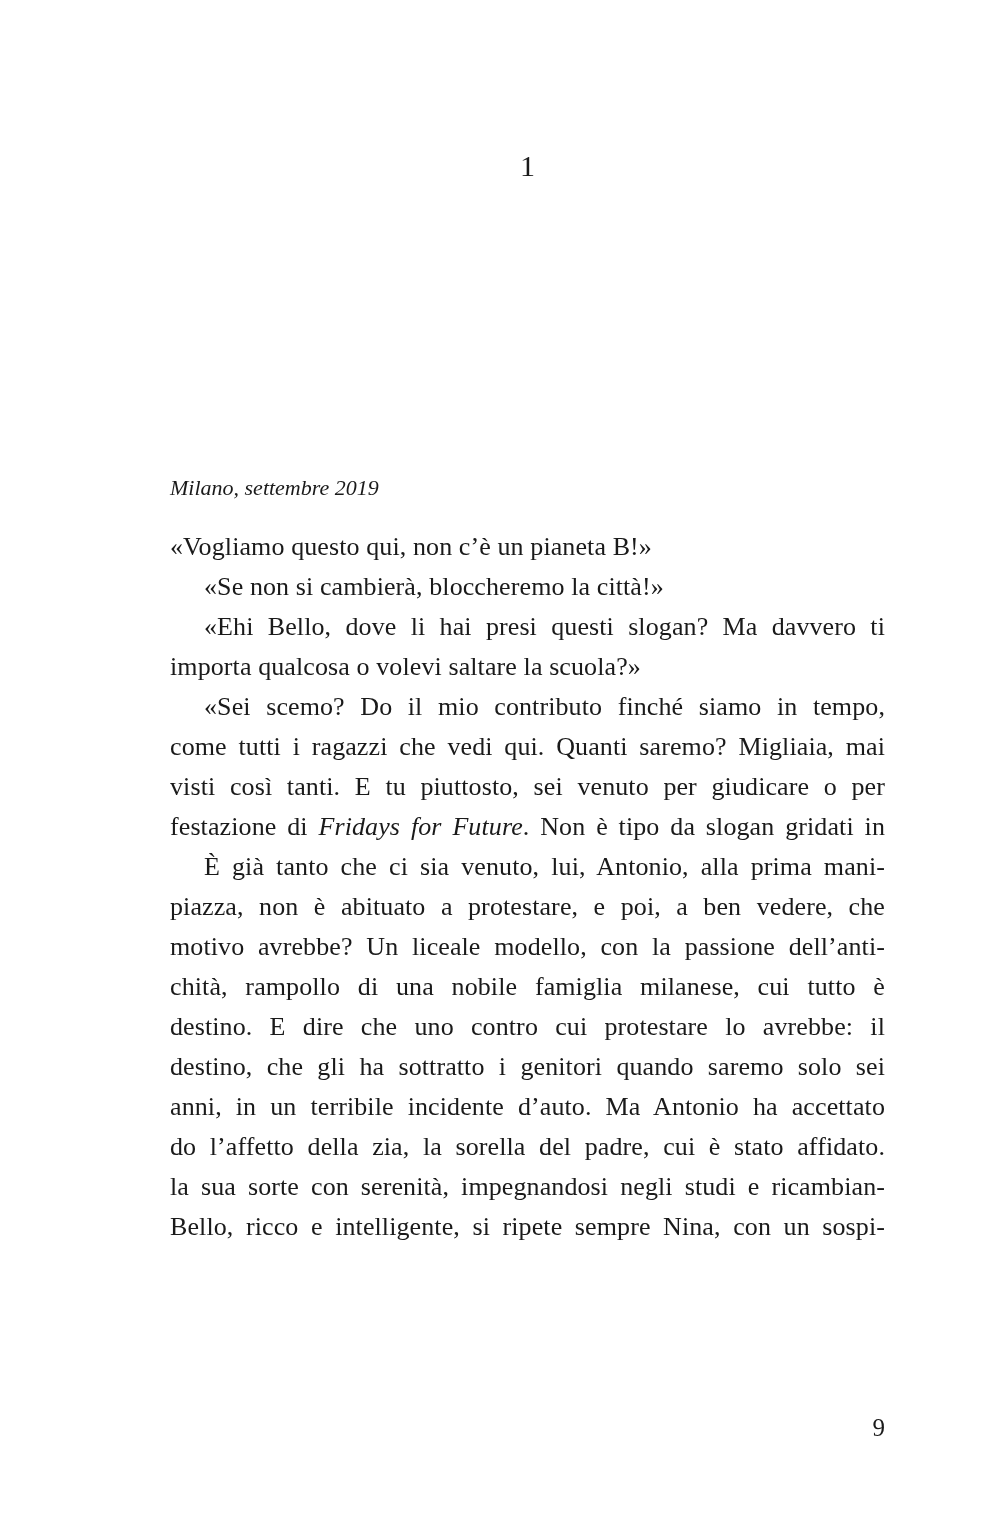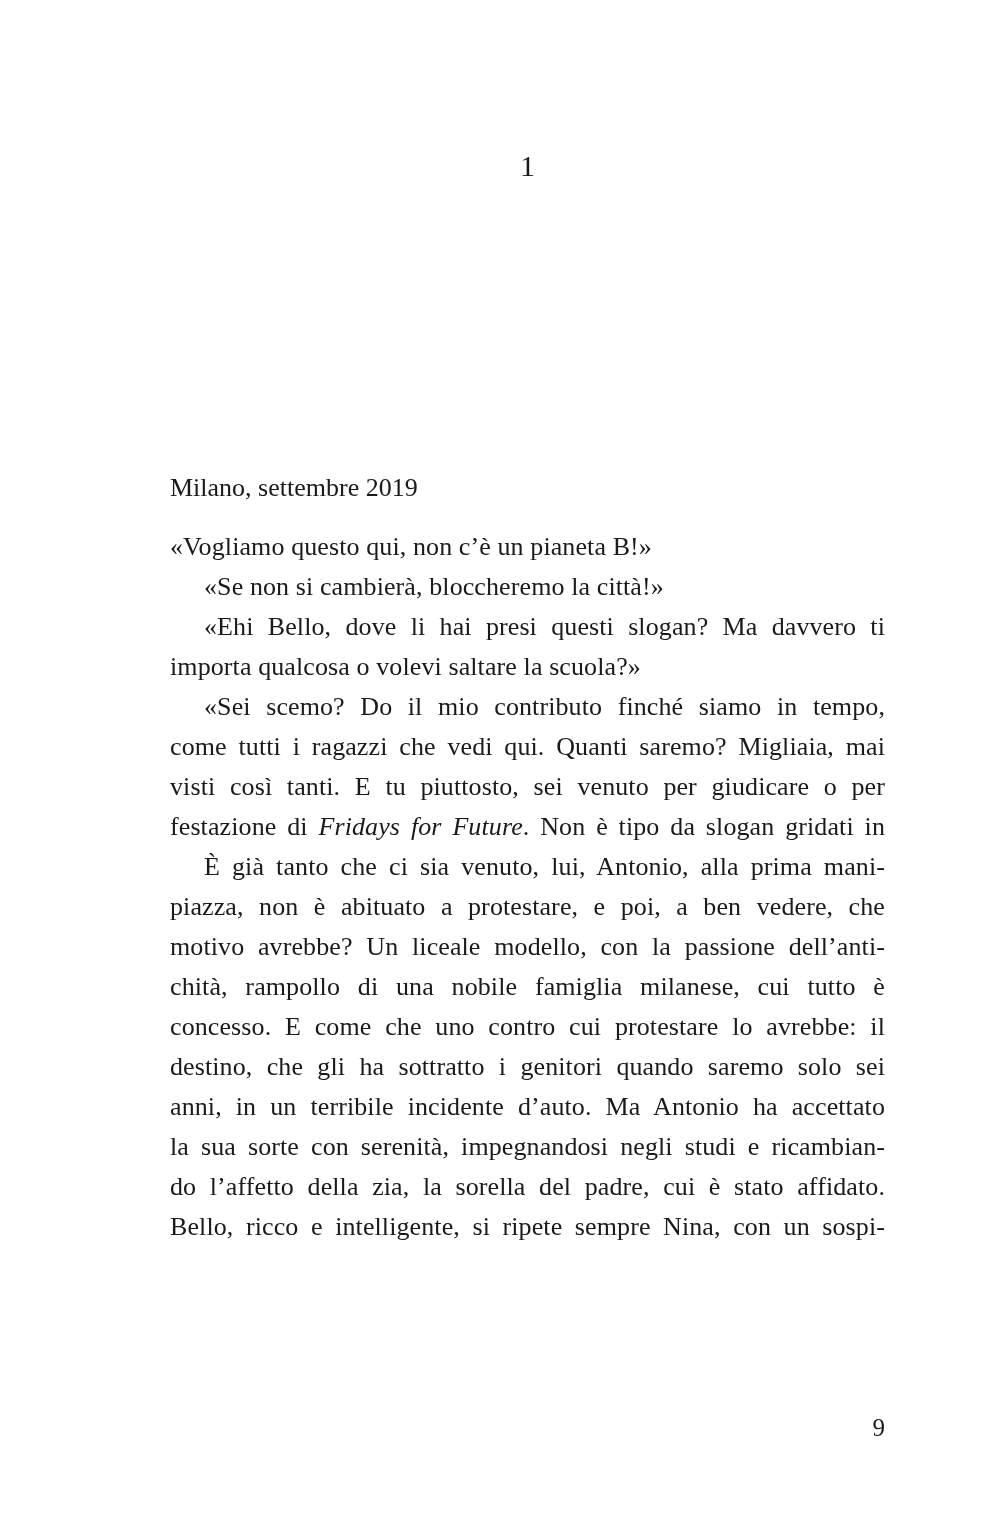--- a/index.html
+++ b/index.html
@@ -21,22 +21,23 @@
     width: 715px;
   }
   .chapter-number {
     margin-top: 146px;
     text-align: center;
     font-size: 30px;
     line-height: 40px;
   }
   .dateline {
     margin-top: 282px;
-    font-size: 26px;
+    font-size: 22px;
     line-height: 40px;
+    font-style: italic;
   }
   .text-body { margin-top: 19px; }
   .paragraph { }
   .line {
     font-size: 26px;
     line-height: 40px;
     text-align: left;
     letter-spacing: 0.1px;
   }
   .line.just {
@@ -75,23 +76,23 @@
           <div class="line just indent">«Sei scemo? Do il mio contributo finché siamo in tempo,</div>
           <div class="line just">come tutti i ragazzi che vedi qui. Quanti saremo? Migliaia, mai</div>
           <div class="line just">visti così tanti. E tu piuttosto, sei venuto per giudicare o per</div>
         </div>
         <div class="paragraph">
           <div class="line just">festazione di <em>Fridays for Future</em>. Non è tipo da slogan gridati in</div>
           <div class="line just indent">È già tanto che ci sia venuto, lui, Antonio, alla prima mani-</div>
           <div class="line just">piazza, non è abituato a protestare, e poi, a ben vedere, che</div>
           <div class="line just">motivo avrebbe? Un liceale modello, con la passione dell’anti-</div>
           <div class="line just">chità, rampollo di una nobile famiglia milanese, cui tutto è</div>
-          <div class="line just">concesso. E come che uno contro cui protestare lo avrebbe: il</div>
+          <div class="line just">destino. E dire che uno contro cui protestare lo avrebbe: il</div>
           <div class="line just">destino, che gli ha sottratto i genitori quando saremo solo sei</div>
           <div class="line just">anni, in un terribile incidente d’auto. Ma Antonio ha accettato</div>
+          <div class="line just">do l’affetto della zia, la sorella del padre, cui è stato affidato.</div>
           <div class="line just">la sua sorte con serenità, impegnandosi negli studi e ricambian-</div>
-          <div class="line just">do l’affetto della zia, la sorella del padre, cui è stato affidato.</div>
           <div class="line just">Bello, ricco e intelligente, si ripete sempre Nina, con un sospi-</div>
         </div>
       </div>
   </div>
   <div class="page-number">9</div>
 </div>
 
 </body></html>

